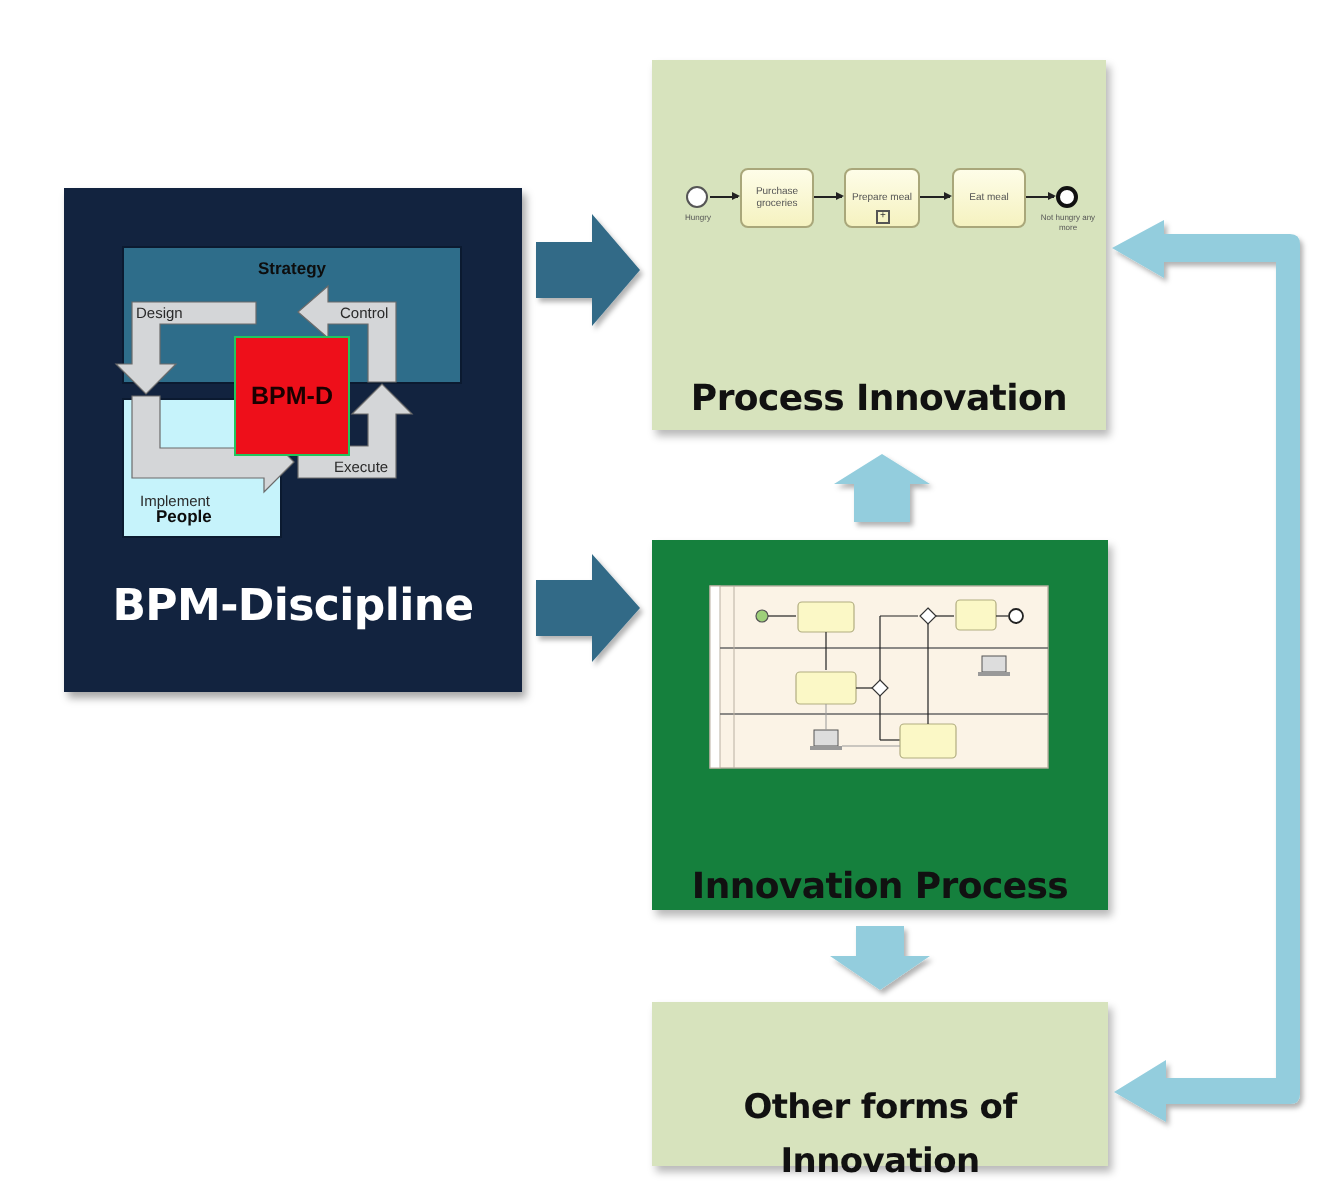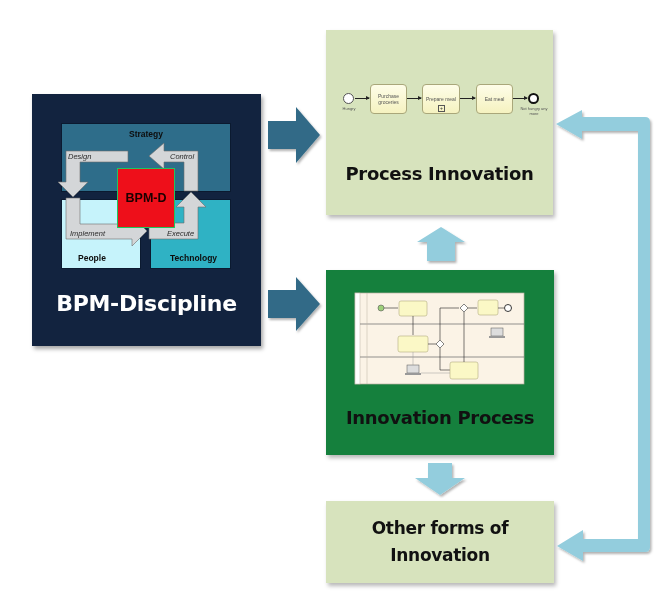--- a/index.html
+++ b/index.html
@@ -7,67 +7,64 @@
   .abs { position:absolute; }
 
   
   #bpm-panel { left:32px; top:94px; width:229px; height:252px; background:#12233f; box-shadow:2px 3px 4px rgba(0,0,0,0.35); }
   .inner { position:absolute; }
   #strategy { left:29px; top:29px; width:170px; height:69px; background:#2e6d8a; border:1px solid #0b1a30; box-sizing:border-box;text-decoration:underline; }
   #people { left:29px; top:105px; width:80px; height:70px; background:#c6f3fb; border:1px solid #0b1a30; box-sizing:border-box; }
   #technology { left:118px; top:105px; width:81px; height:70px; background:#2fb2c4; border:1px solid #0b1a30; box-sizing:border-box; }
   .quad-label { position:absolute; font-size:8.5px; font-weight:bold; color:#0d0d0d; }
   #bpmd { left:85px; top:74px; width:58px; height:60px; background:#ee0f1a; border:1px solid #22c55e; box-sizing:border-box; display:flex; align-items:center; justify-content:center; font-weight:bold; font-size:12.5px; color:#1b0000; }
-  .cycle-label { position:absolute; font-size:7.5px; color:#2a2a2a;font-style:italic; }
+  .cycle-label { position:absolute; font-size:7.5px; color:#2a2a2a; }
   #bpm-title { left:0; width:229px; top:197px; text-align:center; font-family:"DejaVu Sans", sans-serif; font-size:22px; font-weight:bold; color:#ffffff; letter-spacing:-0.3px; }
 
   
   .box { position:absolute; box-shadow:2px 3px 4px rgba(0,0,0,0.28); }
   #box-process-innovation { left:326px; top:30px; width:227px; height:185px; background:#d7e3bd; }
   #box-innovation-process { left:326px; top:270px; width:228px; height:185px; background:#15803d; }
   #box-other { left:326px; top:501px; width:228px; height:82px; background:#d7e3bd; }
-  .box-title { position:absolute; left:0; width:100%; text-align:center; font-family:"DejaVu Sans", sans-serif; font-weight:bold; color:#111; font-size:17px; letter-spacing:-0.3px; }
+  .box-title { position:absolute; left:0; width:100%; text-align:center; font-family:"DejaVu Sans", sans-serif; font-weight:bold; color:#111; font-size:17px; letter-spacing:-0.3px;margin-top:26px; }
 
   
   .task { position:absolute; background:linear-gradient(#fefde8,#f5f2c0); border:1px solid #a9a77a; border-radius:4px; box-sizing:border-box; display:flex; align-items:center; justify-content:center; text-align:center; font-size:5px; color:#555; line-height:6px; }
   .event { position:absolute; border-radius:50%; background:#fff; box-sizing:border-box; }
   .tiny { position:absolute; font-size:4px; color:#555; text-align:center; line-height:5px; }
   .flow { position:absolute; height:1px; background:#222; }
   .flow::after { content:""; position:absolute; right:-1px; top:-2px; border-left:4px solid #222; border-top:2.5px solid transparent; border-bottom:2.5px solid transparent; }
 
   svg.overlay { position:absolute; left:0; top:0; }
 </style>
 </head>
 <body>
 
 <div id="bpm-panel" class="abs">
   <div id="strategy" class="inner">
     <span class="quad-label" style="left:0;width:100%;text-align:center;top:5px;">Strategy</span>
   </div>
   <div id="people" class="inner">
     <span class="quad-label" style="left:16px;top:53px;">People</span>
   </div>
-  <div id="technology" class="inner">
-    <span class="quad-label" style="left:19px;top:53px;">Technology</span>
-  </div>
 
   <svg class="overlay" width="229" height="252">
 
     <polygon points="34,57 96,57 96,68 48,68 48,88 56,88 41,103 26,88 34,88" fill="#d4d6d8" stroke="#6b6b6b" stroke-width="0.6"></polygon>
 
     <polygon points="34,104 48,104 48,130 100,130 100,122 115,137 100,152 100,145 34,145" fill="#d4d6d8" stroke="#6b6b6b" stroke-width="0.6"></polygon>
 
     <polygon points="117,129 152,129 152,113 144,113 159,98 174,113 166,113 166,145 117,145" fill="#d4d6d8" stroke="#6b6b6b" stroke-width="0.6"></polygon>
 
     <polygon points="152,97 152,68 132,68 132,75 117,62 132,49 132,57 166,57 166,97" fill="#d4d6d8" stroke="#6b6b6b" stroke-width="0.6"></polygon>
   </svg>
 
   <span class="cycle-label" style="left:36px;top:58px;">Design</span>
   <span class="cycle-label" style="left:138px;top:58px;">Control</span>
-  <span class="cycle-label" style="left:38px;top:135px;">Implement</span>
+  <span class="cycle-label" style="left:38px;top:152px;">Implement</span>
   <span class="cycle-label" style="left:135px;top:135px;">Execute</span>
 
   <div id="bpmd" class="inner">BPM-D</div>
 
   <div id="bpm-title" class="abs">BPM-Discipline</div>
 </div>
 
 <div id="box-process-innovation" class="box">
 
   <div class="event" style="left:17px;top:63px;width:11px;height:11px;border:1px solid #555;"></div>

